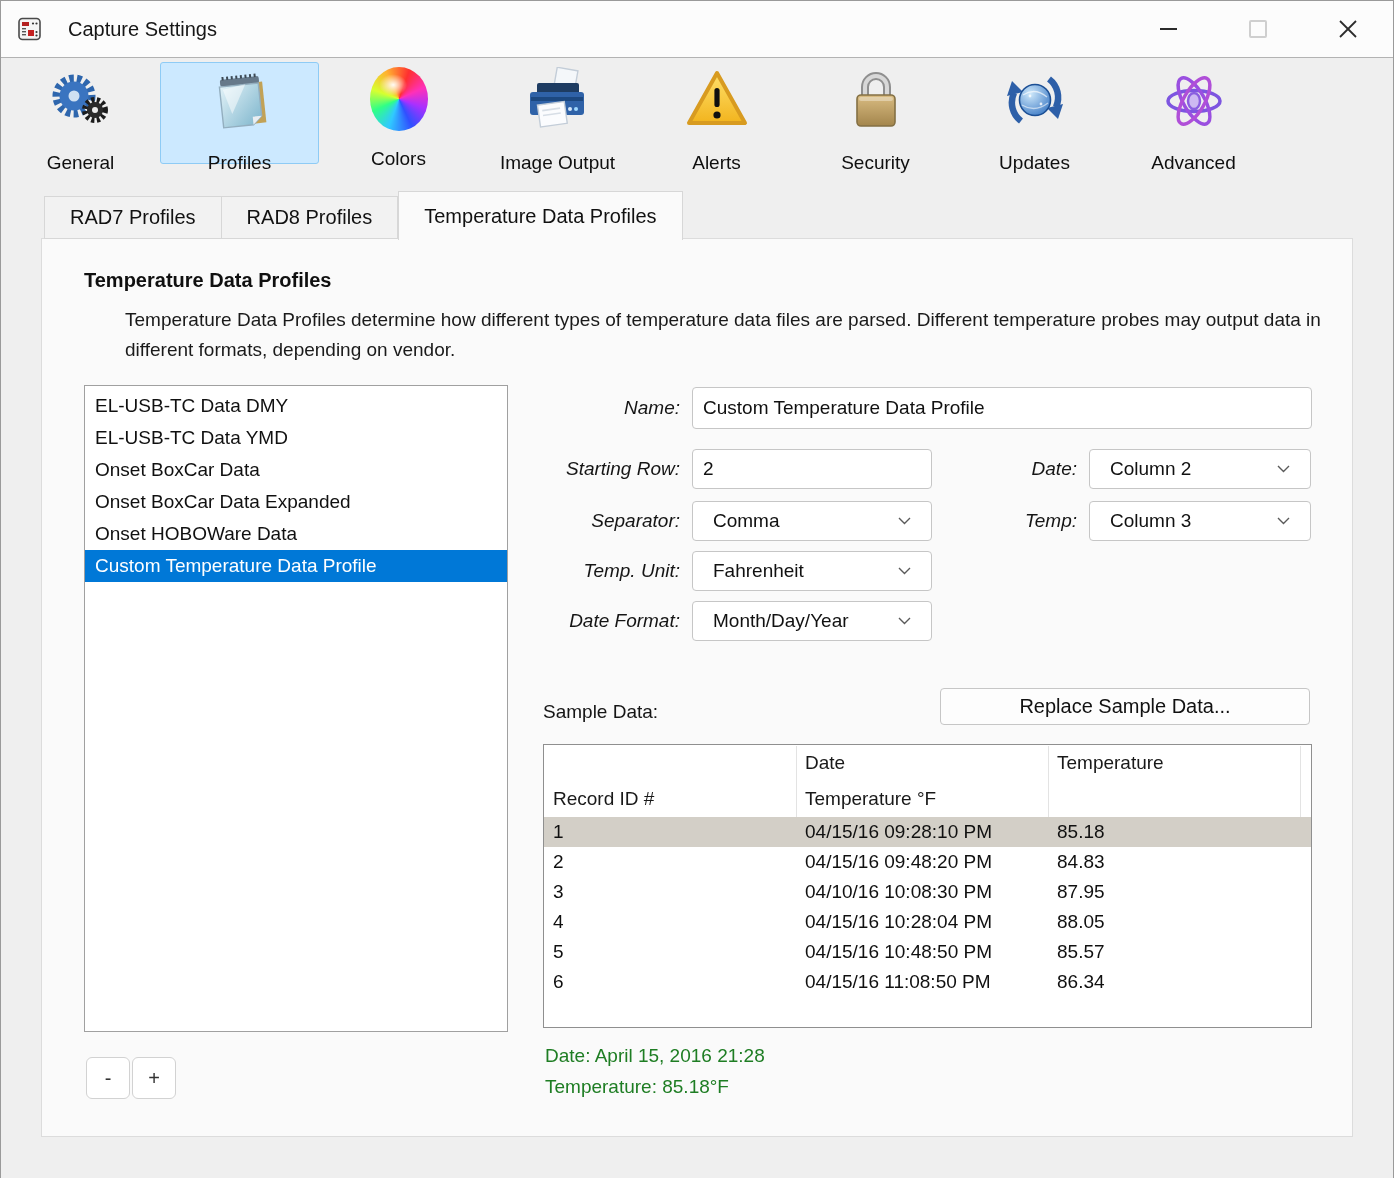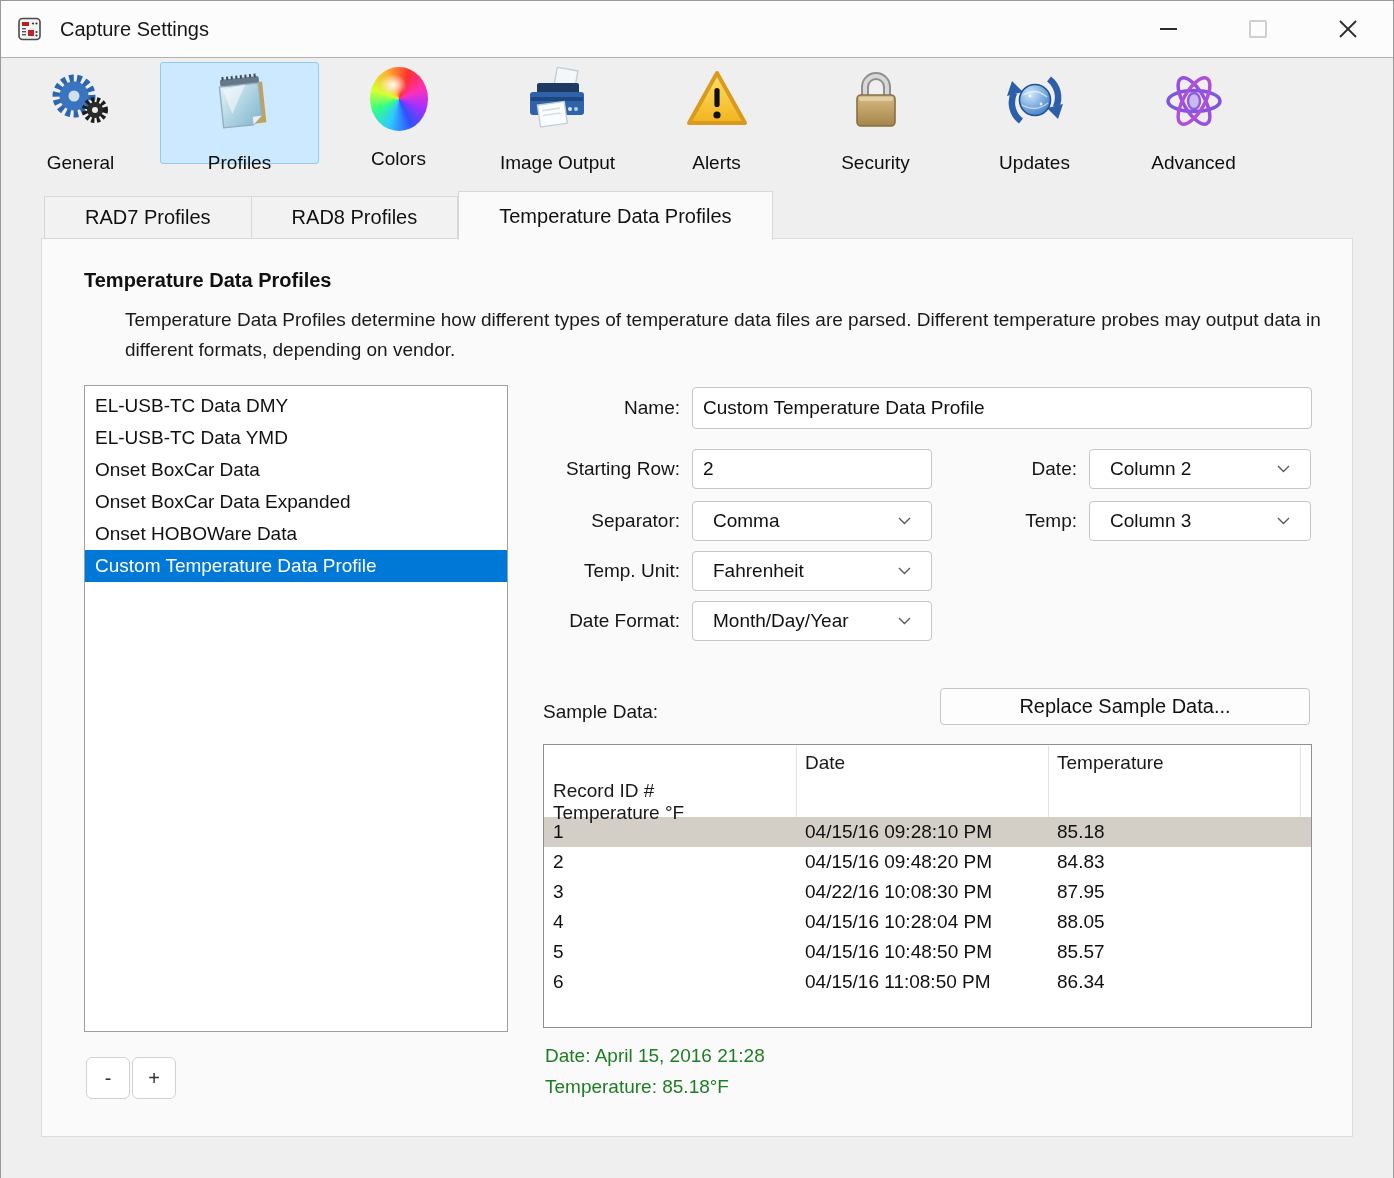--- a/index.html
+++ b/index.html
@@ -5,60 +5,60 @@
   html,body{margin:0;padding:0;}
   .window{
     position:relative;width:1394px;height:1178px;background:#efefef;
     border:1px solid #9a9a9a;border-bottom:none;box-sizing:border-box;
     font-family:"Liberation Sans","DejaVu Sans",sans-serif;overflow:hidden;
   }
   
   .titlebar{position:absolute;left:0;top:0;right:0;height:57px;background:#fcfcfc;
     border-bottom:1px solid #b3b3b3;display:flex;align-items:center;box-sizing:border-box;}
   .app-icon{margin-left:17px;display:flex;}
-  .title{margin-left:18px;font-size:20px;color:#161616;}
+  .title{margin-left:26px;font-size:20px;color:#161616;}
   .win-controls{position:absolute;right:0;top:0;height:56px;display:flex;}
   .win-btn{width:90px;height:56px;display:flex;align-items:center;justify-content:center;}
   .min-glyph{width:17px;height:2px;background:#2b2b2b;}
   .max-glyph{width:14px;height:14px;border:2px solid #cfcfcf;border-radius:2px;}
   
   .toolbar{position:absolute;left:0;top:58px;width:100%;height:112px;display:flex;}
   .tool-item{width:159px;height:102px;margin-top:3px;display:flex;flex-direction:column;
     align-items:center;border:1px solid transparent;border-radius:3px;box-sizing:border-box;}
   .tool-item.selected{background:var(--toolbar-selected-bg,#cce9ff);
     border-color:var(--toolbar-selected-border,#8ecbf5);}
   .tool-icon{height:74px;display:flex;align-items:flex-end;justify-content:center;padding-top:4px;}
   .tool-label{font-size:19px;color:#0f0f0f;margin-top:17px;text-align:right;}
   .color-orb{width:58px;height:64px;border-radius:50%;
     background:
       radial-gradient(closest-side at 40% 28%, rgba(255,255,255,.95), rgba(255,255,255,0) 60%),
       conic-gradient(from 20deg,#ff3030,#ff30b8,#a830ff,#3050ff,#30c9ff,#30ff86,#d8ff30,#ffb230,#ff3030);}
   
   .tabbar{position:absolute;left:43px;top:190px;display:flex;align-items:flex-end;z-index:3;height:48px;}
-  .tab{height:41px;line-height:41px;padding:0 40px;font-size:20px;background:#f2f2f2;
+  .tab{height:41px;line-height:41px;padding:0 25px;font-size:20px;background:#f2f2f2;
     border:1px solid #d7d7d7;border-left-width:0;color:#111;white-space:nowrap;}
   .tab:first-child{border-left-width:1px;}
   .tab.active{height:48px;line-height:48px;background:#fafafa;border:1px solid #d7d7d7;
     border-bottom:none;margin-bottom:-1px;}
   
   .panel{position:absolute;left:40px;top:237px;width:1312px;height:899px;background:#fafafa;
     border:1px solid #dcdcdc;box-sizing:border-box;z-index:2;}
   .heading{position:absolute;left:42px;top:30px;font-size:20px;font-weight:bold;color:#101010;}
   .desc{position:absolute;left:42px;top:66px;width:1248px;font-size:19px;line-height:30px;color:#1a1a1a;margin-left:41px;}
   .listbox{position:absolute;left:42px;top:146px;width:424px;height:647px;background:#fff;
     border:1px solid #a0a0a0;box-sizing:border-box;padding-top:4px;}
   .list-item{height:32px;line-height:32px;padding-left:10px;font-size:19px;color:#101010;white-space:nowrap;}
   .list-item.selected{background:var(--accent,#0078d7);color:#fff;}
   .small-btn{position:absolute;width:44px;height:42px;background:#fff;border:1px solid #d2d2d2;
     border-radius:6px;font-size:20px;color:#333;display:flex;align-items:center;justify-content:center;
     box-sizing:border-box;}
   #btn-minus{left:44px;top:818px;}
   #btn-plus{left:90px;top:818px;}
   
-  .f-label{position:absolute;font-size:19px;color:#151515;text-align:right;width:220px;white-space:nowrap;}
+  .f-label{position:absolute;font-size:19px;color:#151515;text-align:right;width:220px;white-space:nowrap;font-style:italic;}
   .f-input{position:absolute;border:1px solid #c6c6c6;border-radius:4px;background:#fff;
     font-family:"Liberation Sans","DejaVu Sans",sans-serif;font-size:19px;color:#111;
     padding:0 10px;box-sizing:border-box;outline:none;}
   #lbl-name{left:418px;top:148px;line-height:42px;}
   #inp-name{left:650px;top:148px;width:620px;height:42px;}
   #lbl-srow{left:418px;top:210px;line-height:40px;}
   #inp-srow{left:650px;top:210px;width:240px;height:40px;}
   #lbl-sep{left:418px;top:262px;line-height:40px;}
   #lbl-tunit{left:418px;top:312px;line-height:40px;}
   #lbl-dfmt{left:418px;top:362px;line-height:40px;}
@@ -73,21 +73,21 @@
   #dd-date{left:1047px;top:210px;width:222px;height:40px;}
   #dd-temp{left:1047px;top:262px;width:222px;height:40px;}
   
   #sample-label{position:absolute;left:501px;top:455px;font-size:19px;line-height:36px;color:#151515;}
   #replace-btn{position:absolute;left:898px;top:449px;width:370px;height:37px;background:#fdfdfd;
     border:1px solid #c6c6c6;border-radius:4px;font-size:20px;color:#111;display:flex;
     align-items:center;justify-content:center;box-sizing:border-box;}
   .sample-table{position:absolute;left:501px;top:505px;width:769px;height:284px;background:#fff;
     border:1px solid #8f8f8f;box-sizing:border-box;overflow:hidden;}
   .t-group-row{display:flex;height:35px;}
-  .t-head-row{display:flex;height:37px;flex-direction:column;}
+  .t-head-row{display:flex;height:37px;}
   .gc,.hc{box-sizing:border-box;padding-left:9px;font-size:19px;color:#191919;display:flex;align-items:center;white-space:nowrap;}
   .c1{width:252px;}.c2{width:252px;}.c3{width:251px;}.c4{flex:1;}
   .vline{position:absolute;top:1px;width:1px;height:71px;background:#e3e3e3;}
   .t-row{display:flex;height:30px;}
   .t-row .td{font-size:19px;display:flex;align-items:center;padding-left:9px;box-sizing:border-box;color:#101010;white-space:nowrap;}
   .t-row.selected{background:var(--row-highlight,#d3cfc7);}
   .status-line{position:absolute;left:503px;font-size:19px;color:var(--status-green,#1e7d23);}
   #status-date{top:806px;}
   #status-temp{top:837px;}
 </style>
@@ -358,21 +358,21 @@
         <div class="td c2">04/15/16 09:28:10 PM</div>
         <div class="td c3">85.18</div>
       </div>
       <div class="t-row">
         <div class="td c1">2</div>
         <div class="td c2">04/15/16 09:48:20 PM</div>
         <div class="td c3">84.83</div>
       </div>
       <div class="t-row">
         <div class="td c1">3</div>
-        <div class="td c2">04/22/16 10:08:30 PM</div>
+        <div class="td c2">04/10/16 10:08:30 PM</div>
         <div class="td c3">87.95</div>
       </div>
       <div class="t-row">
         <div class="td c1">4</div>
         <div class="td c2">04/15/16 10:28:04 PM</div>
         <div class="td c3">88.05</div>
       </div>
       <div class="t-row">
         <div class="td c1">5</div>
         <div class="td c2">04/15/16 10:48:50 PM</div>

